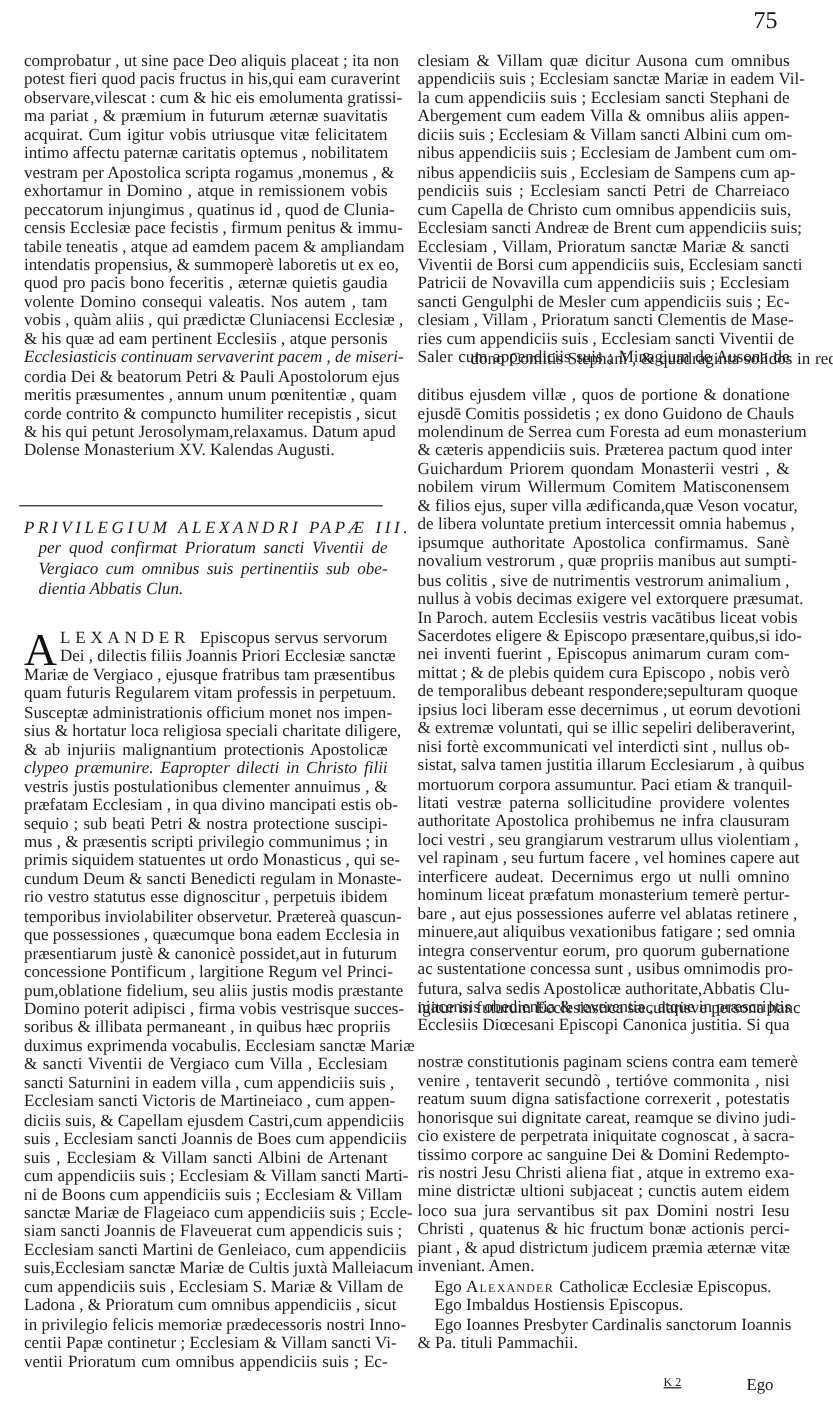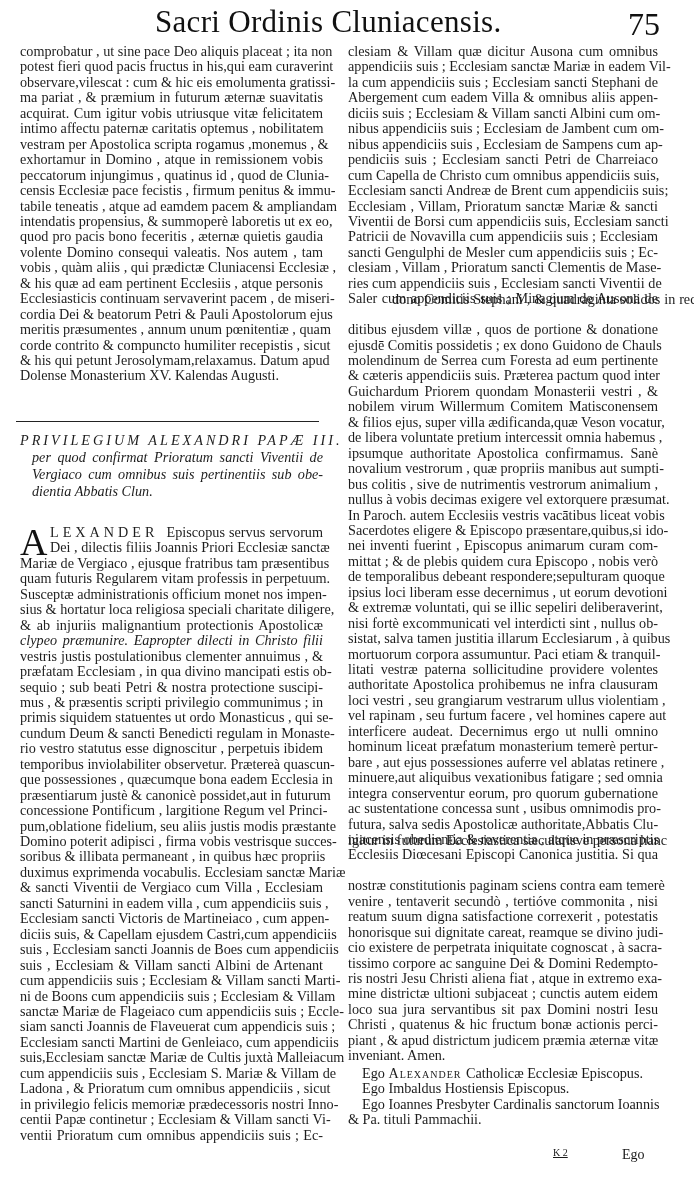--- a/index.html
+++ b/index.html
@@ -2,21 +2,21 @@
 <html><head>
 <meta charset="utf-8">
 <style>
   html, body { margin: 0; padding: 0; background: #ffffff; }
   body { width: 694px; height: 1189px; position: relative; overflow: hidden;
          font-family: "DejaVu Serif", "Liberation Serif", serif; color: #1a1a1a; }
   .page { position: absolute; left: 0; top: 0; width: 694px; height: 1189px; background: #fff; }
   .running-head { position: absolute; top: 4px; left: 155px; font-family: "Liberation Serif", serif;
                   font-size: 31px; letter-spacing: 0.3px; color: #111; white-space: nowrap; }
   .page-number { position: absolute; top: 6px; left: 628px; font-family: "Liberation Serif", serif;
-                 font-size: 32px; color: #111; }
+                 font-size: 20px; color: #111; }
   .col { position: absolute; top: 0; }
   .col-left { left: 20px; width: 303px; }
   .col-right { left: 348px; width: 310px; }
   .line { position: absolute; left: 0; white-space: nowrap; font-family: "Liberation Serif", serif;
           font-size: 14.2px; line-height: 15px; color: #1d1d1d; }
   .line.just { text-align: justify; text-align-last: justify; width: 100%; }
   .rule { position: absolute; left: 16px; width: 303px; height: 0; border-top: 1.4px solid #222; top: 421px; }
   .heading { font-style: italic; font-family: "Liberation Serif", serif; font-size: 14.2px; }
   .heading-title { letter-spacing: 3px; }
   .dropcap { position: absolute; left: 0; top: 524px; font-family: "Liberation Serif", serif;
@@ -24,41 +24,40 @@
   .smallcaps { font-variant: small-caps; letter-spacing: 1px; }
   .sig { position: absolute; white-space: nowrap; font-family: "Liberation Serif", serif;
          font-size: 14.2px; line-height: 15px; }
   .signature-mark { position: absolute; top: 1147px; left: 553px; font-family: "Liberation Serif", serif; font-size: 10px; text-decoration: underline; }
   .catchword { position: absolute; top: 1147px; left: 622px; font-family: "Liberation Serif", serif; font-size: 14px; }
 </style>
 </head>
 <body>
 
 <div class="page">
-  <div class="running-head">Sacri Ordinis Cluniacensis.</div>
   <div class="page-number">75</div>
 
   <div class="col col-left" id="col-left">
       <div class="line just" style="top: 44px;">comprobatur , ut sine pace Deo aliquis placeat ; ita non</div>
       <div class="line just" style="top: 59.45px;">potest fieri quod pacis fructus in his,qui eam curaverint</div>
       <div class="line just" style="top: 74.9px;">observare,vilescat : cum &amp; hic eis emolumenta gratissi-</div>
       <div class="line just" style="top: 90.35px;">ma pariat , &amp; præmium in futurum æternæ suavitatis</div>
       <div class="line just" style="top: 105.8px;">acquirat. Cum igitur vobis utriusque vitæ felicitatem</div>
       <div class="line just" style="top: 121.25px;">intimo affectu paternæ caritatis optemus , nobilitatem</div>
       <div class="line just" style="top: 136.7px;">vestram per Apostolica scripta rogamus ,monemus , &amp;</div>
       <div class="line just" style="top: 152.15px;">exhortamur in Domino , atque in remissionem vobis</div>
       <div class="line just" style="top: 167.6px;">peccatorum injungimus , quatinus id , quod de Clunia-</div>
       <div class="line just" style="top: 183.05px;">censis Ecclesiæ pace fecistis , firmum penitus &amp; immu-</div>
       <div class="line just" style="top: 198.5px;">tabile teneatis , atque ad eamdem pacem &amp; ampliandam</div>
       <div class="line just" style="top: 213.95px;">intendatis propensius, &amp; summoperè laboretis ut ex eo,</div>
       <div class="line just" style="top: 229.4px;">quod pro pacis bono feceritis , æternæ quietis gaudia</div>
       <div class="line just" style="top: 244.85px;">volente Domino consequi valeatis. Nos autem , tam</div>
       <div class="line just" style="top: 260.3px;">vobis , quàm aliis , qui prædictæ Cluniacensi Ecclesiæ ,</div>
       <div class="line just" style="top: 275.75px;">&amp; his quæ ad eam pertinent Ecclesiis , atque personis</div>
-      <div class="line just" style="top: 291.2px;">Ecclesiasticis continuam servaverint pacem , de miseri-</div>
+      <div class="line just" style="top: 291.2px; font-style: italic;">Ecclesiasticis continuam servaverint pacem , de miseri-</div>
       <div class="line just" style="top: 306.65px;">cordia Dei &amp; beatorum Petri &amp; Pauli Apostolorum ejus</div>
       <div class="line just" style="top: 322.1px;">meritis præsumentes , annum unum pœnitentiæ , quam</div>
       <div class="line just" style="top: 337.55px;">corde contrito &amp; compuncto humiliter recepistis , sicut</div>
       <div class="line just" style="top: 353px;">&amp; his qui petunt Jerosolymam,relaxamus. Datum apud</div>
       <div class="line" style="top: 368.45px;">Dolense Monasterium XV. Kalendas Augusti.</div>
       <div class="line just heading heading-title" style="top: 433px;">PRIVILEGIUM ALEXANDRI PAPÆ III.</div>
       <div class="line just heading" style="top: 450px; left: 12px; width: 291px;">per quod confirmat Prioratum sancti Viventii de</div>
       <div class="line just heading" style="top: 467px; left: 12px; width: 291px;">Vergiaco cum omnibus suis pertinentiis sub obe-</div>
       <div class="line heading" style="top: 484px; left: 12px; width: 291px;">dientia Abbatis Clun.</div>
       <div class="dropcap">A</div>
@@ -118,21 +117,21 @@
       <div class="line just" style="top: 198.5px;">Ecclesiam , Villam, Prioratum sanctæ Mariæ &amp; sancti</div>
       <div class="line just" style="top: 213.95px;">Viventii de Borsi cum appendiciis suis, Ecclesiam sancti</div>
       <div class="line just" style="top: 229.4px;">Patricii de Novavilla cum appendiciis suis ; Ecclesiam</div>
       <div class="line just" style="top: 244.85px;">sancti Gengulphi de Mesler cum appendiciis suis ; Ec-</div>
       <div class="line just" style="top: 260.3px;">clesiam , Villam , Prioratum sancti Clementis de Mase-</div>
       <div class="line just" style="top: 275.75px;">ries cum appendiciis suis , Ecclesiam sancti Viventii de</div>
       <div class="line just" style="top: 291.2px;">Saler cum appendiciis suis ; Minagium de Ausona de</div>
       <div class="line just" style="top: 292px; margin-left: 44px;">dono Comitis Stephani , &amp; quadraginta solidos in red-</div>
       <div class="line just" style="top: 322.1px;">ditibus ejusdem villæ , quos de portione &amp; donatione</div>
       <div class="line just" style="top: 337.55px;">ejusdē Comitis possidetis ; ex dono Guidono de Chauls</div>
-      <div class="line just" style="top: 353px;">molendinum de Serrea cum Foresta ad eum pertinente</div>
+      <div class="line just" style="top: 353px;">molendinum de Serrea cum Foresta ad eum monasterium</div>
       <div class="line just" style="top: 368.45px;">&amp; cæteris appendiciis suis. Præterea pactum quod inter</div>
       <div class="line just" style="top: 383.9px;">Guichardum Priorem quondam Monasterii vestri , &amp;</div>
       <div class="line just" style="top: 399.35px;">nobilem virum Willermum Comitem Matisconensem</div>
       <div class="line just" style="top: 414.8px;">&amp; filios ejus, super villa ædificanda,quæ Veson vocatur,</div>
       <div class="line just" style="top: 430.25px;">de libera voluntate pretium intercessit omnia habemus ,</div>
       <div class="line just" style="top: 445.7px;">ipsumque authoritate Apostolica confirmamus. Sanè</div>
       <div class="line just" style="top: 461.15px;">novalium vestrorum , quæ propriis manibus aut sumpti-</div>
       <div class="line just" style="top: 476.6px;">bus colitis , sive de nutrimentis vestrorum animalium ,</div>
       <div class="line just" style="top: 492.05px;">nullus à vobis decimas exigere vel extorquere præsumat.</div>
       <div class="line just" style="top: 507.5px;">In Paroch. autem Ecclesiis vestris vacātibus liceat vobis</div>

